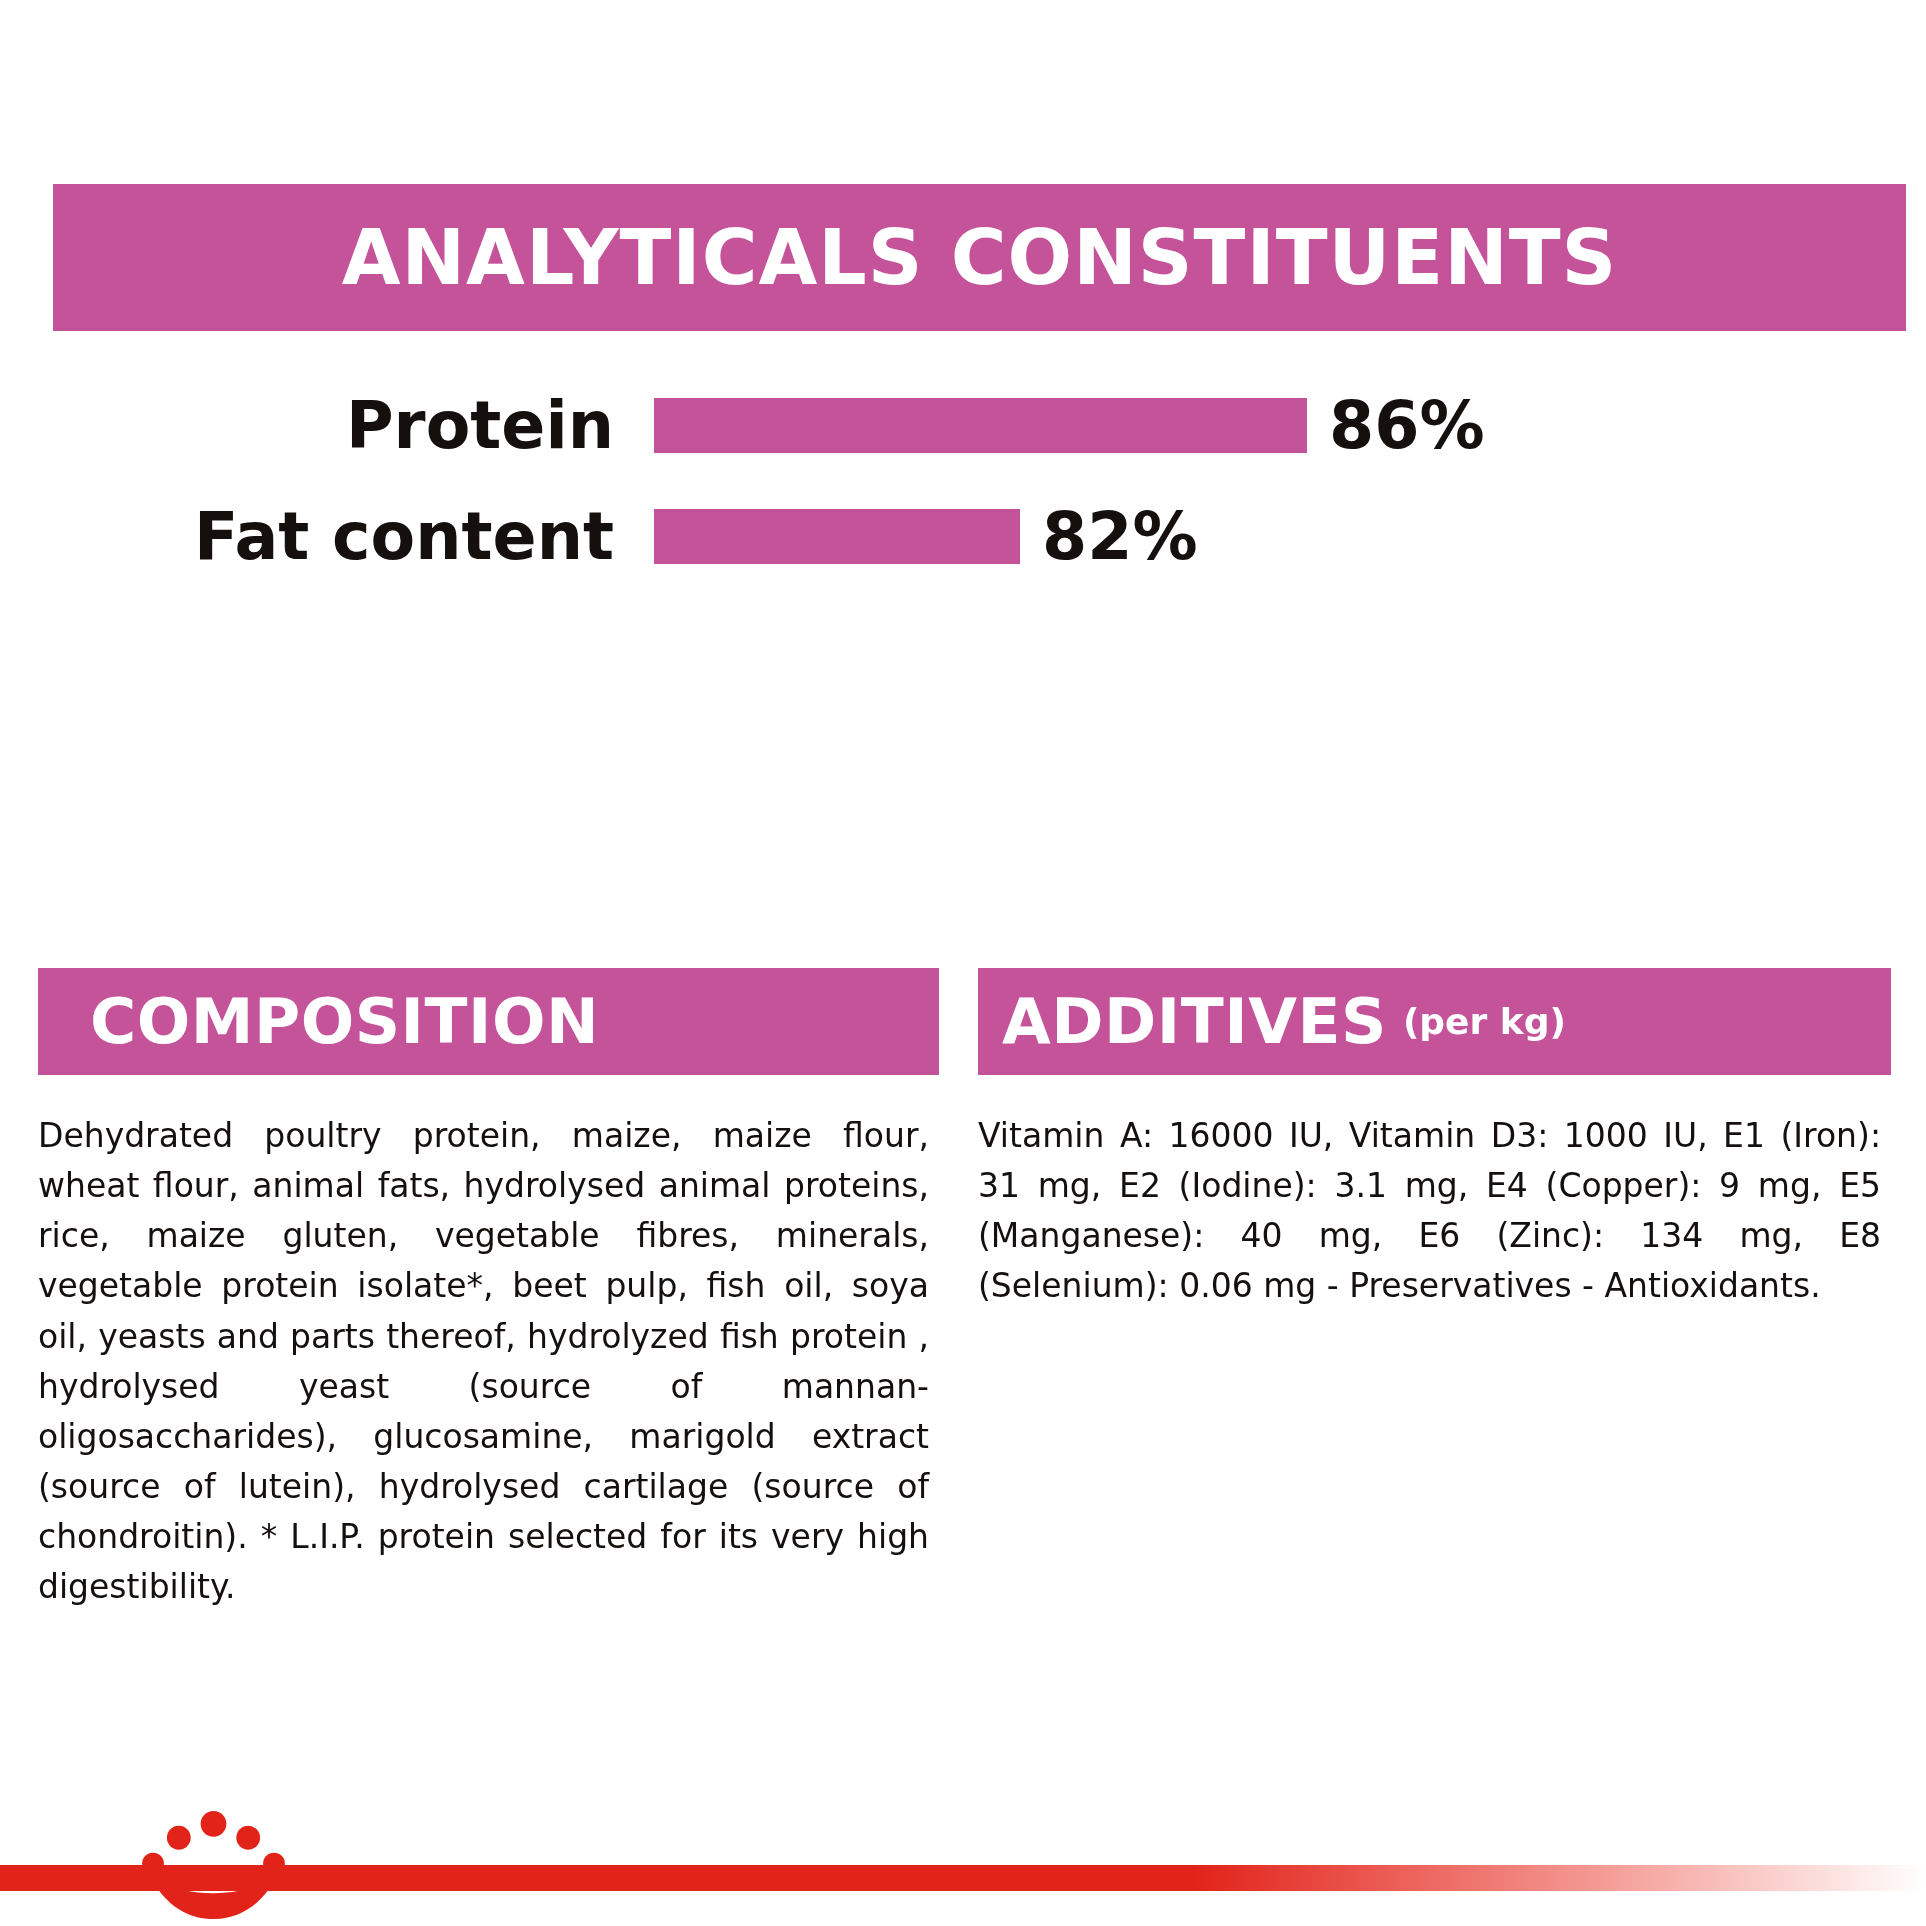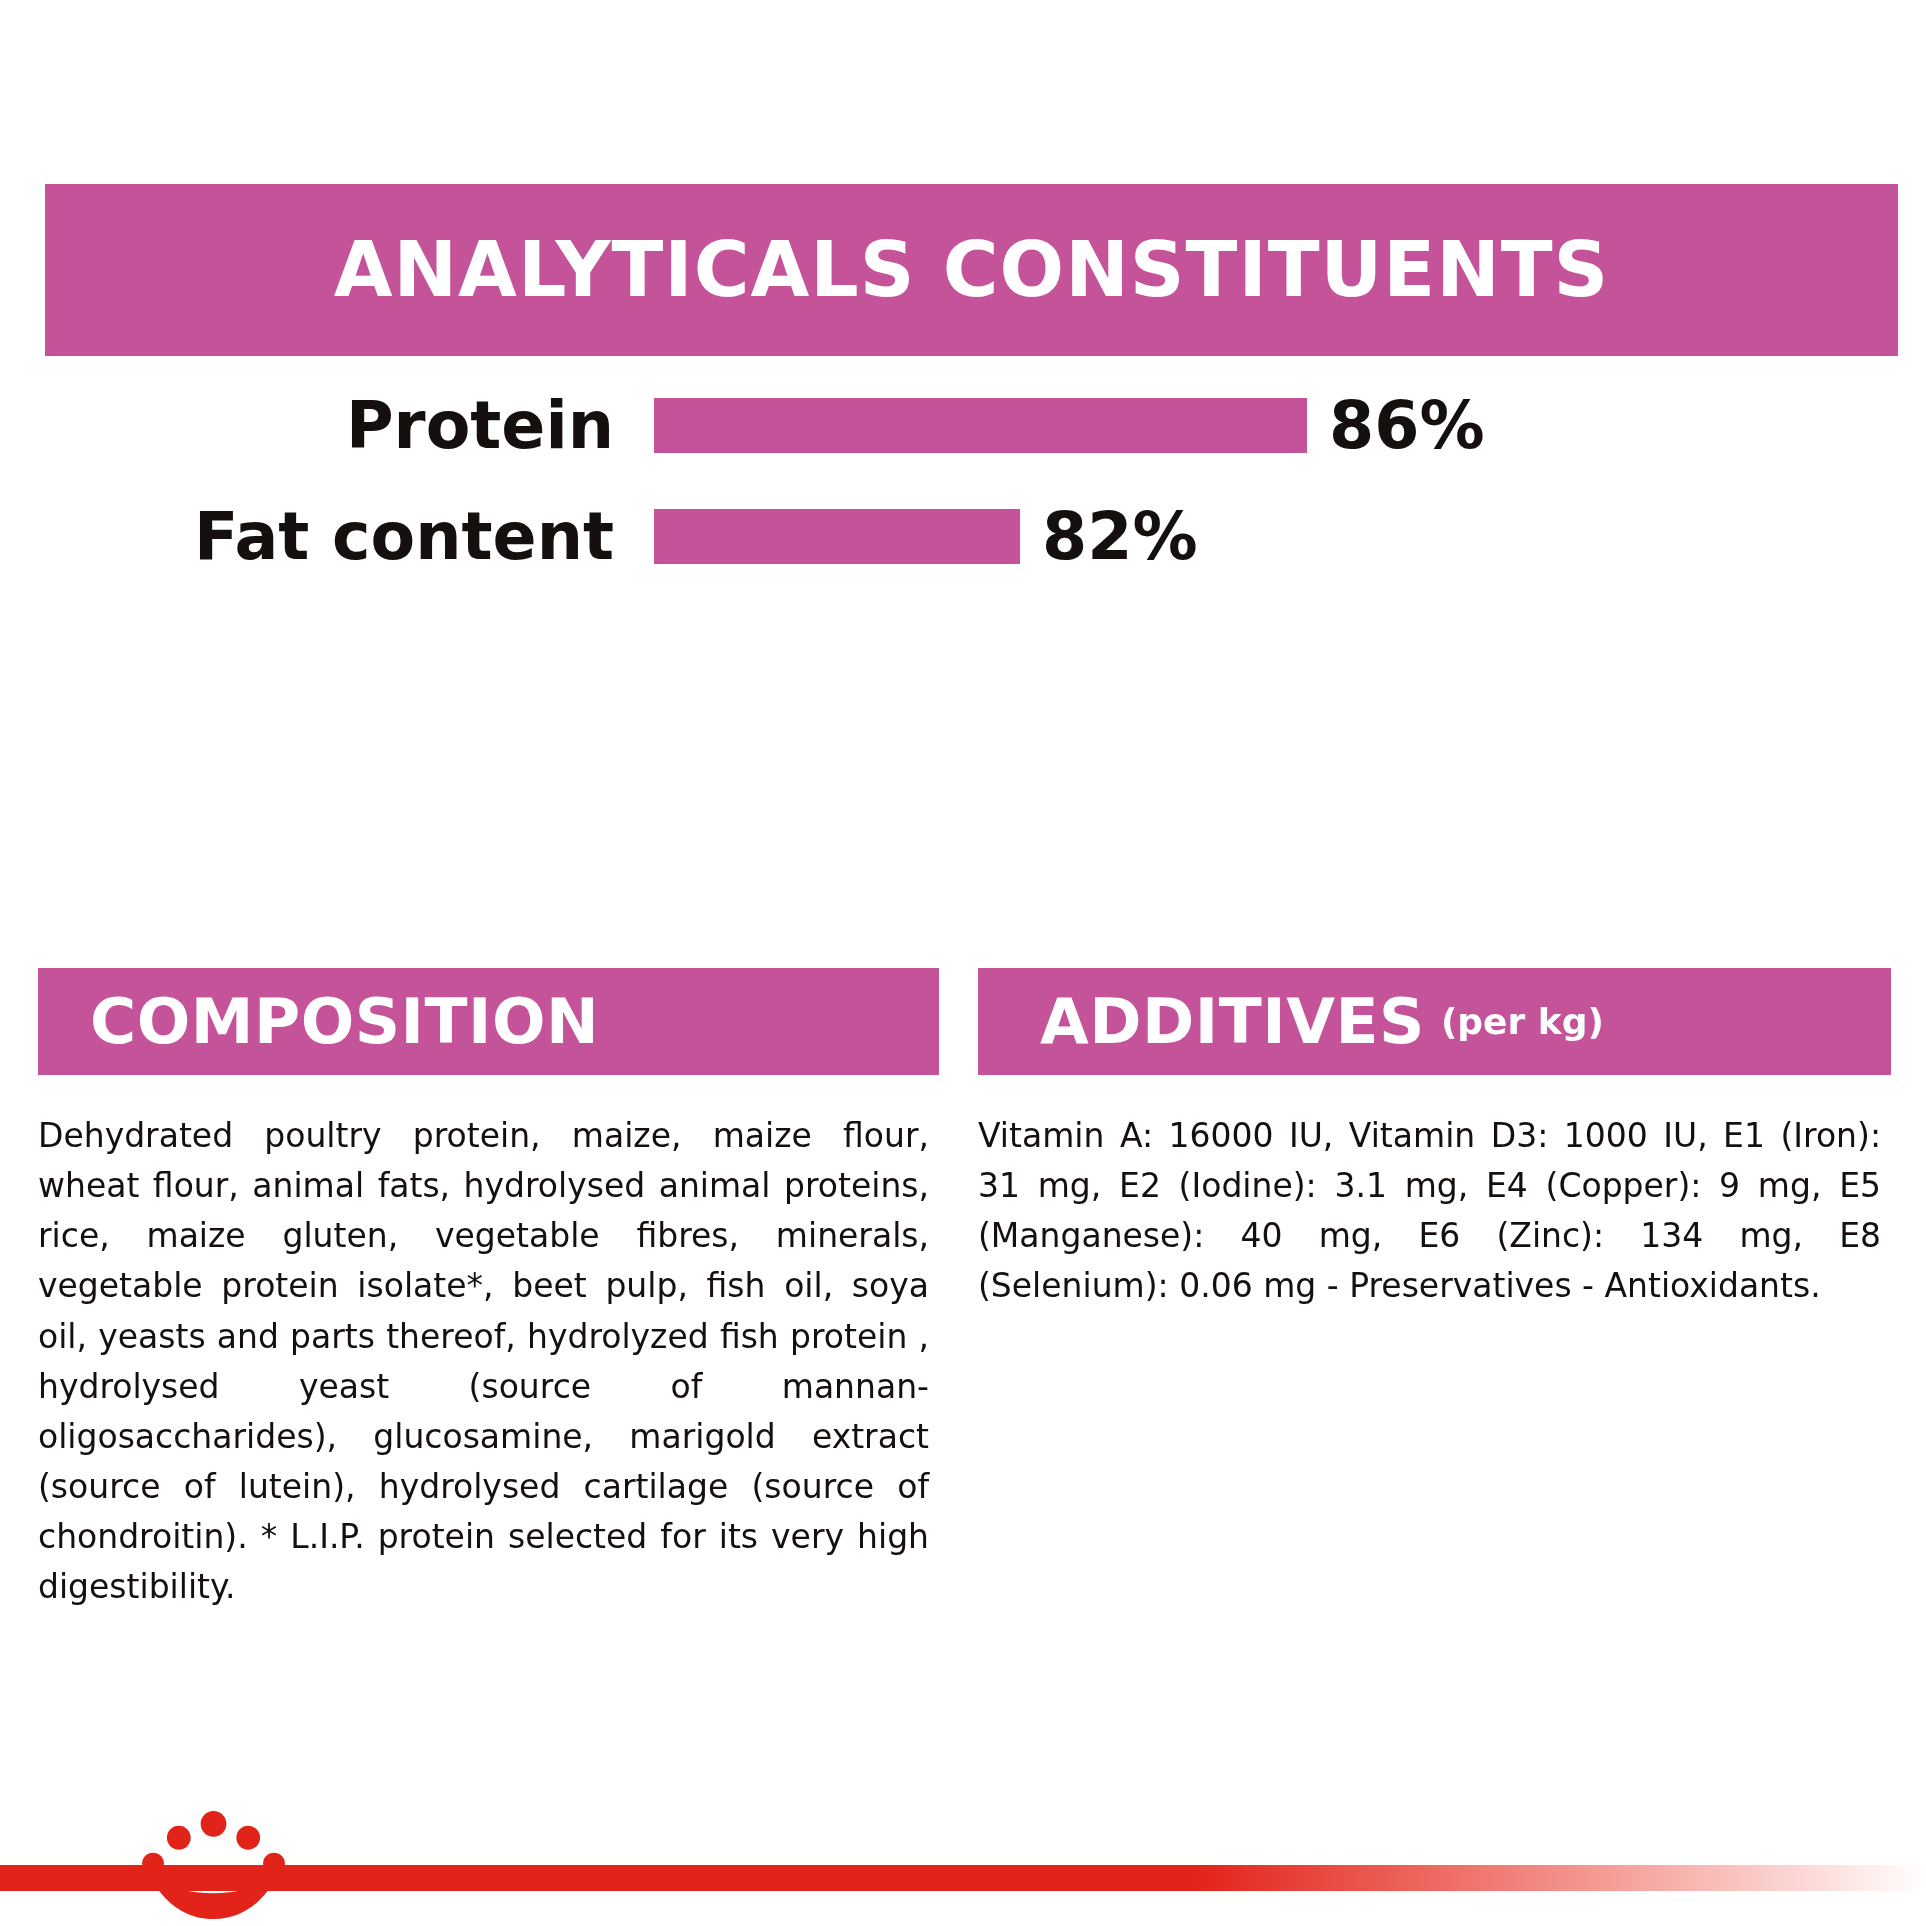--- a/index.html
+++ b/index.html
@@ -22,24 +22,24 @@
 
   
   .banner {
     position: absolute;
     background: #c4539a;
     display: flex;
     align-items: center;
     justify-content: center;
   }
   #analyticals-banner {
-    left: 45px;
+    left: 53px;
     top: 184px;
     width: 1853px;
-    height: 172px;
+    height: 147px;
   }
   #analyticals-banner .banner-text {
     color: #ffffff;
     font-family: "DejaVu Sans", sans-serif;
     font-weight: bold;
     font-size: 76px;
     letter-spacing: 1px;
     line-height: 1;
     white-space: nowrap;
   }
@@ -103,21 +103,21 @@
   }
   .col-banner {
     background: #c4539a;
     height: 107px;
     display: flex;
     align-items: center;
     padding-left: 52px;
     box-sizing: border-box;
   }
   #composition-col .col-banner { width: 901px; }
-  #additives-col .col-banner { width: 913px; padding-left: 62px; }
+  #additives-col .col-banner { width: 913px; padding-left: 24px; }
   .col-banner-text {
     color: #ffffff;
     font-family: "DejaVu Sans", sans-serif;
     font-weight: bold;
     font-size: 63px;
     letter-spacing: 0.5px;
     line-height: 1;
     white-space: nowrap;
   }
   .col-banner-sub {

